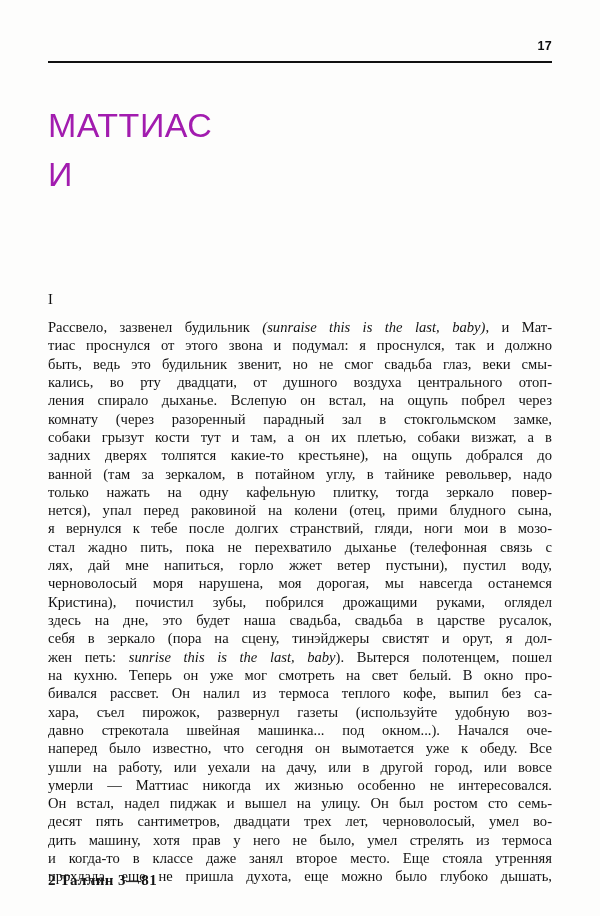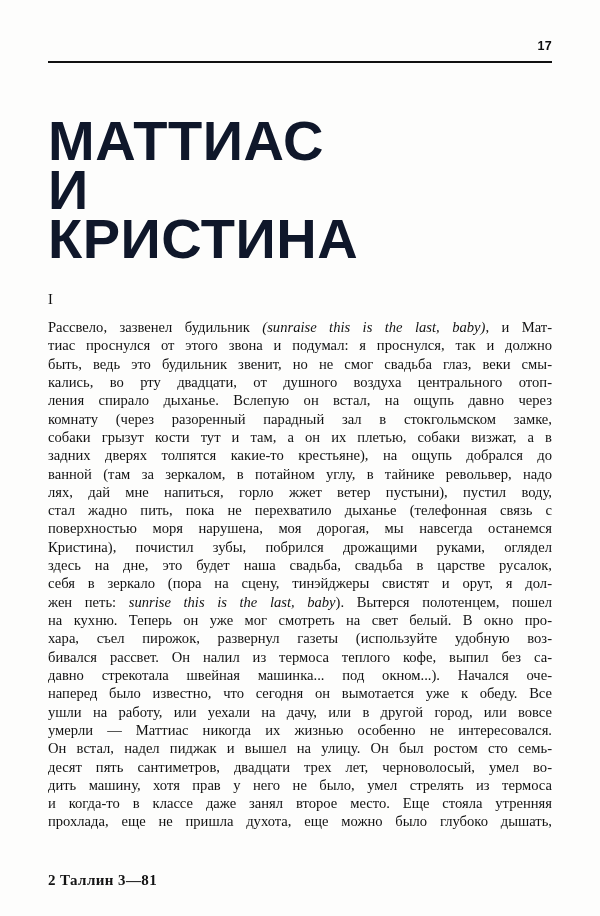--- a/index.html
+++ b/index.html
@@ -51,25 +51,25 @@
     background: #111111;
   }
 
   
   .chapter-title {
     position: absolute;
     left: 48px;
     top: 78px;
     width: 504px;
     font-family: "Liberation Sans", "DejaVu Sans", sans-serif;
-    font-weight: 700;
-    font-size: 56px;
+    font-weight: 400;
+    font-size: 34px;
     line-height: 49px;
     letter-spacing: 0.5px;
-    color: #0f172a;
+    color: #a21caf;
   }
   .chapter-title .tl {
     display: block;
     white-space: pre;
   }
 
   
   .section-numeral {
     position: absolute;
     left: 48px;
@@ -118,45 +118,47 @@
 <div class="page">
 
   <div class="header">
     <div class="folio">17</div>
     <div class="rule"></div>
   </div>
 
   <h1 class="chapter-title">
     <span class="tl">МАТТИАС</span>
     <span class="tl">И</span>
-    <span class="tl">КРИСТИНА</span>
   </h1>
 
   <div class="section-numeral">I</div>
 
   <div class="body-text" id="body-text">
       <span class="ln">Рассвело, зазвенел будильник <i>(sunraise this is the last, baby)</i>, и Мат-</span>
       <span class="ln">тиас проснулся от этого звона и подумал: я проснулся, так и должно</span>
       <span class="ln">быть, ведь это будильник звенит, но не смог свадьба глаз, веки смы-</span>
       <span class="ln">кались, во рту двадцати, от душного воздуха центрального отоп-</span>
-      <span class="ln">ления спирало дыханье. Вслепую он встал, на ощупь давно через</span>
+      <span class="ln">ления спирало дыханье. Вслепую он встал, на ощупь побрел через</span>
       <span class="ln">комнату (через разоренный парадный зал в стокгольмском замке,</span>
       <span class="ln">собаки грызут кости тут и там, а он их плетью, собаки визжат, а в</span>
       <span class="ln">задних дверях толпятся какие-то крестьяне), на ощупь добрался до</span>
       <span class="ln">ванной (там за зеркалом, в потайном углу, в тайнике револьвер, надо</span>
+      <span class="ln">только нажать на одну кафельную плитку, тогда зеркало повер-</span>
+      <span class="ln">нется), упал перед раковиной на колени (отец, прими блудного сына,</span>
+      <span class="ln">я вернулся к тебе после долгих странствий, гляди, ноги мои в мозо-</span>
+      <span class="ln">стал жадно пить, пока не перехватило дыханье (телефонная связь с</span>
       <span class="ln">лях, дай мне напиться, горло жжет ветер пустыни), пустил воду,</span>
-      <span class="ln">стал жадно пить, пока не перехватило дыханье (телефонная связь с</span>
-      <span class="ln">поверхностью моря нарушена, моя дорогая, мы навсегда останемся</span>
+      <span class="ln">черноволосый моря нарушена, моя дорогая, мы навсегда останемся</span>
       <span class="ln">Кристина), почистил зубы, побрился дрожащими руками, оглядел</span>
       <span class="ln">здесь на дне, это будет наша свадьба, свадьба в царстве русалок,</span>
       <span class="ln">себя в зеркало (пора на сцену, тинэйджеры свистят и орут, я дол-</span>
       <span class="ln">жен петь: <i>sunrise this is the last, baby</i>). Вытерся полотенцем, пошел</span>
       <span class="ln">на кухню. Теперь он уже мог смотреть на свет белый. В окно про-</span>
+      <span class="ln">бивался рассвет. Он налил из термоса теплого кофе, выпил без са-</span>
       <span class="ln">хара, съел пирожок, развернул газеты (используйте удобную воз-</span>
-      <span class="ln">бивался рассвет. Он налил из термоса теплого кофе, выпил без са-</span>
       <span class="ln">давно стрекотала швейная машинка... под окном...). Начался оче-</span>
       <span class="ln">наперед было известно, что сегодня он вымотается уже к обеду. Все</span>
       <span class="ln">ушли на работу, или уехали на дачу, или в другой город, или вовсе</span>
       <span class="ln">умерли — Маттиас никогда их жизнью особенно не интересовался.</span>
       <span class="ln">Он встал, надел пиджак и вышел на улицу. Он был ростом сто семь-</span>
       <span class="ln">десят пять сантиметров, двадцати трех лет, черноволосый, умел во-</span>
       <span class="ln">дить машину, хотя прав у него не было, умел стрелять из термоса</span>
       <span class="ln">и когда-то в классе даже занял второе место. Еще стояла утренняя</span>
       <span class="ln">прохлада, еще не пришла духота, еще можно было глубоко дышать,</span>
     </div>

